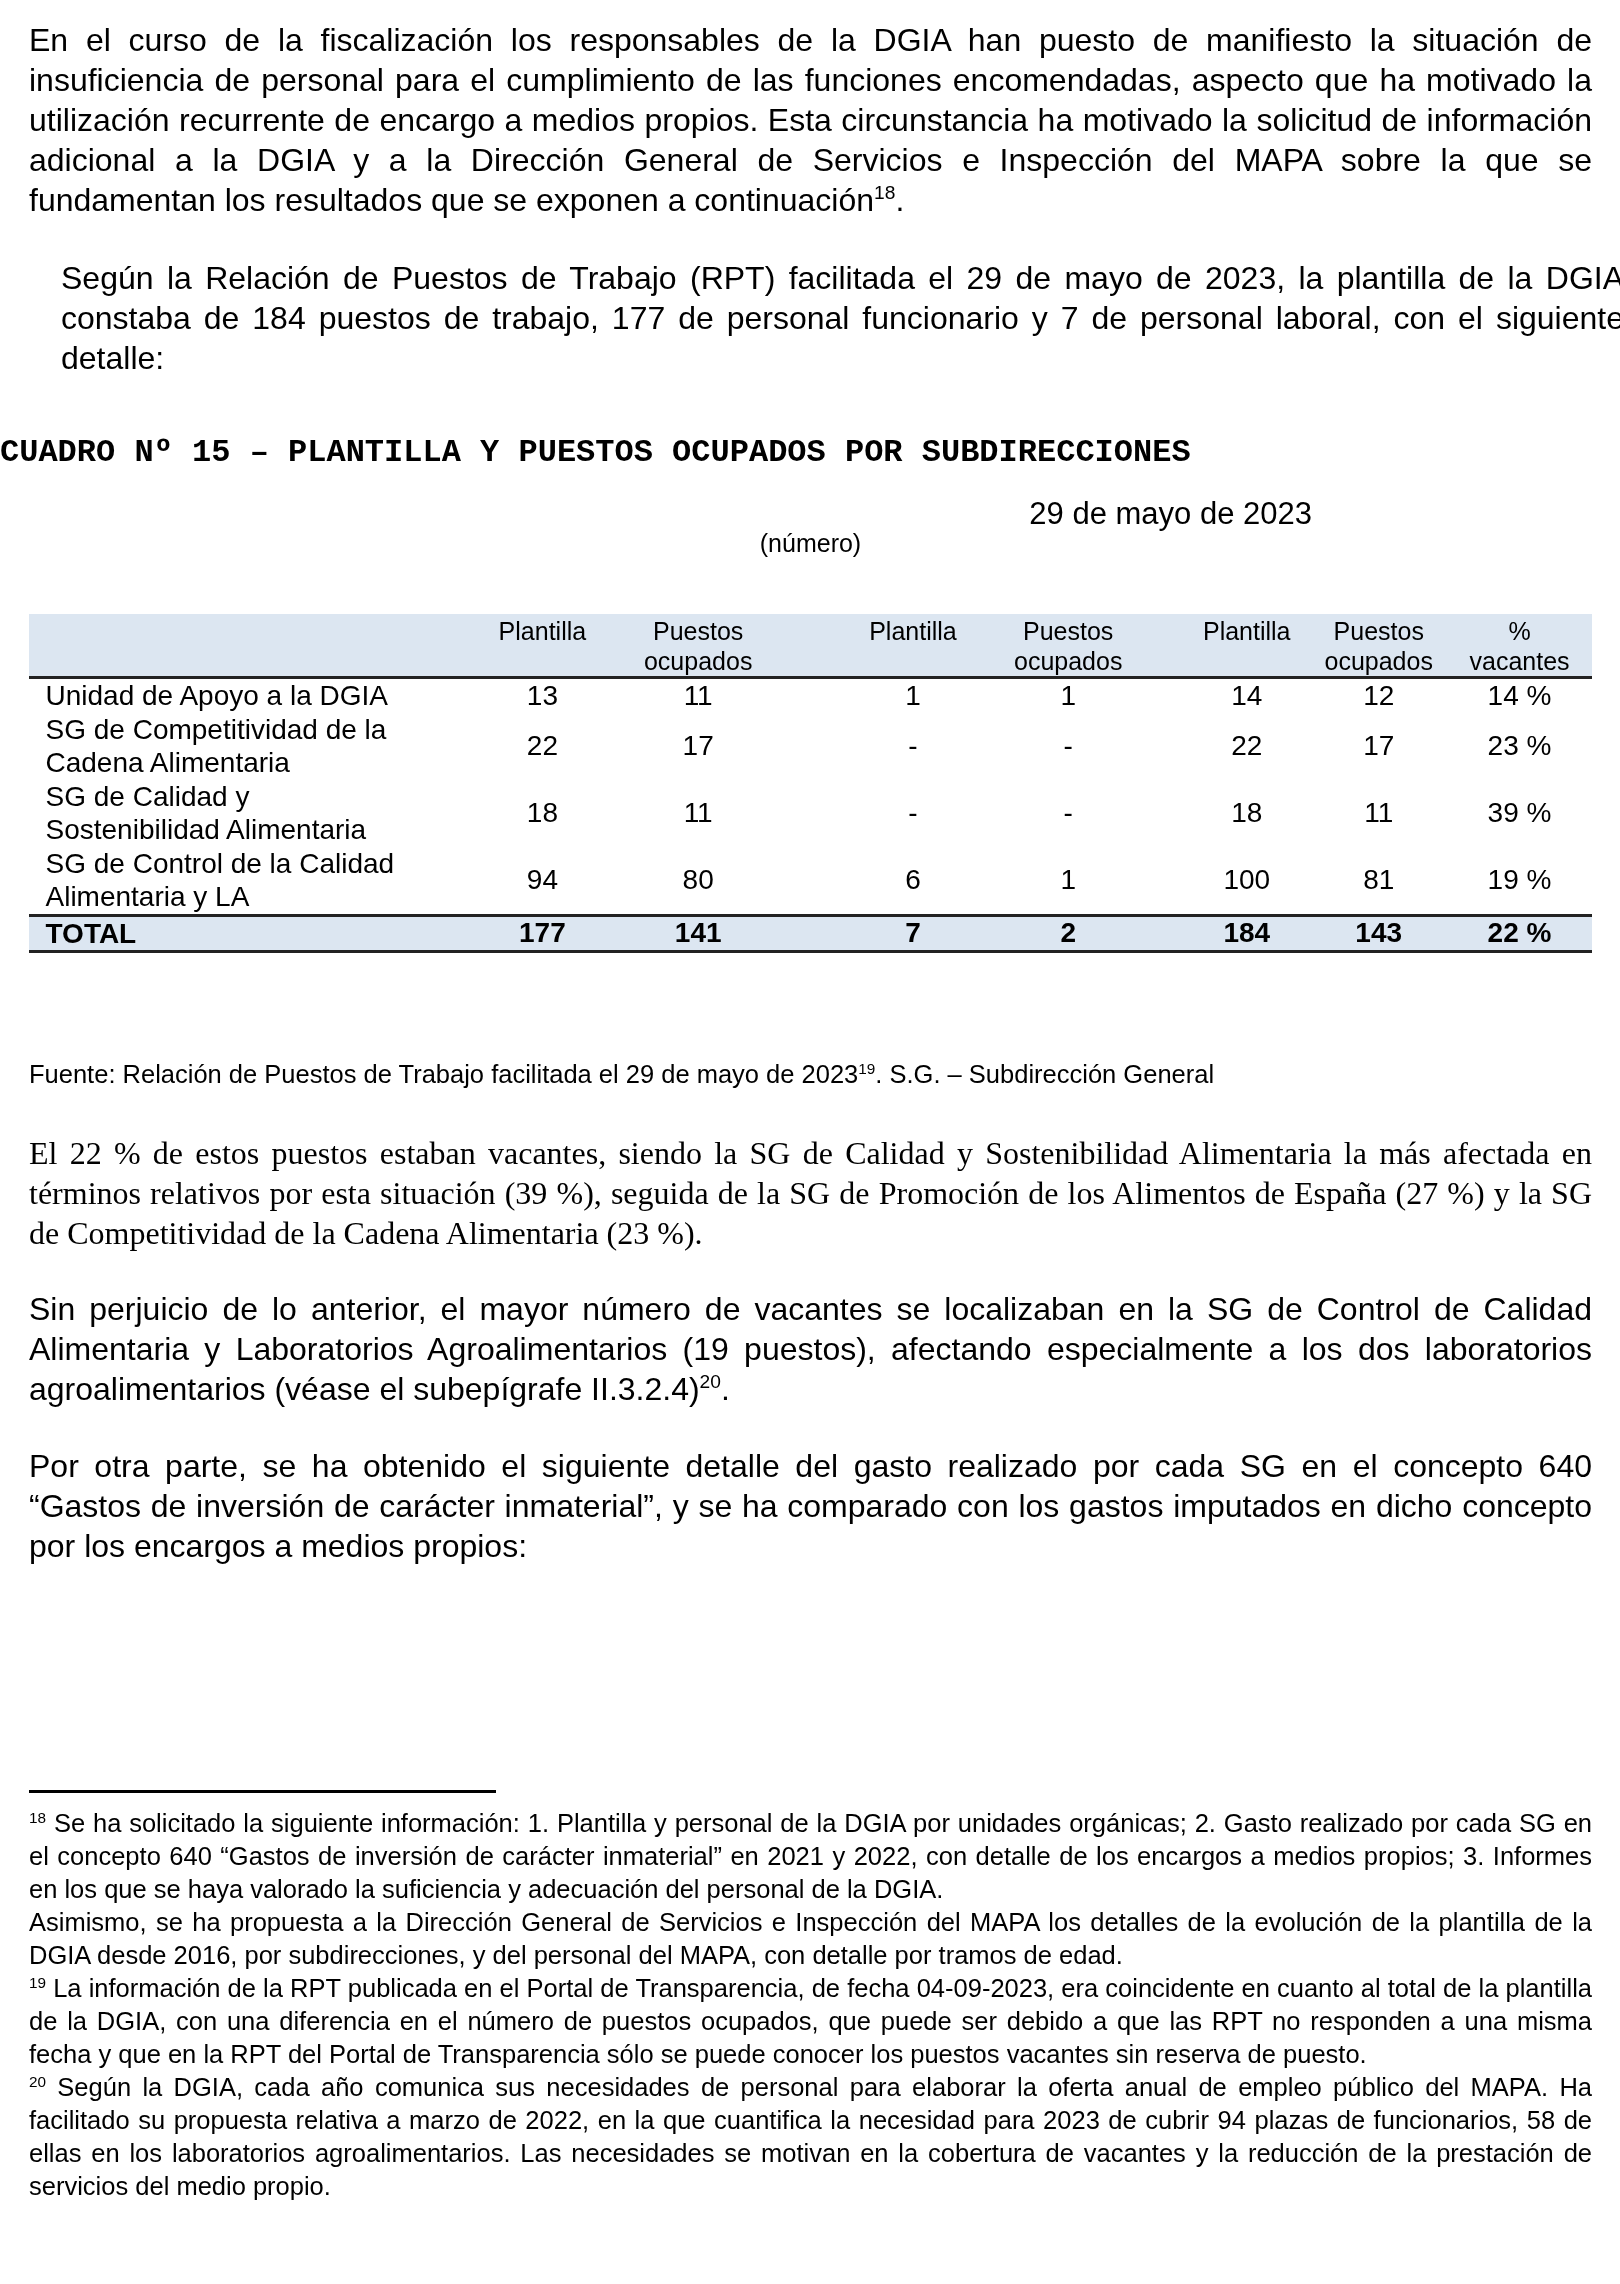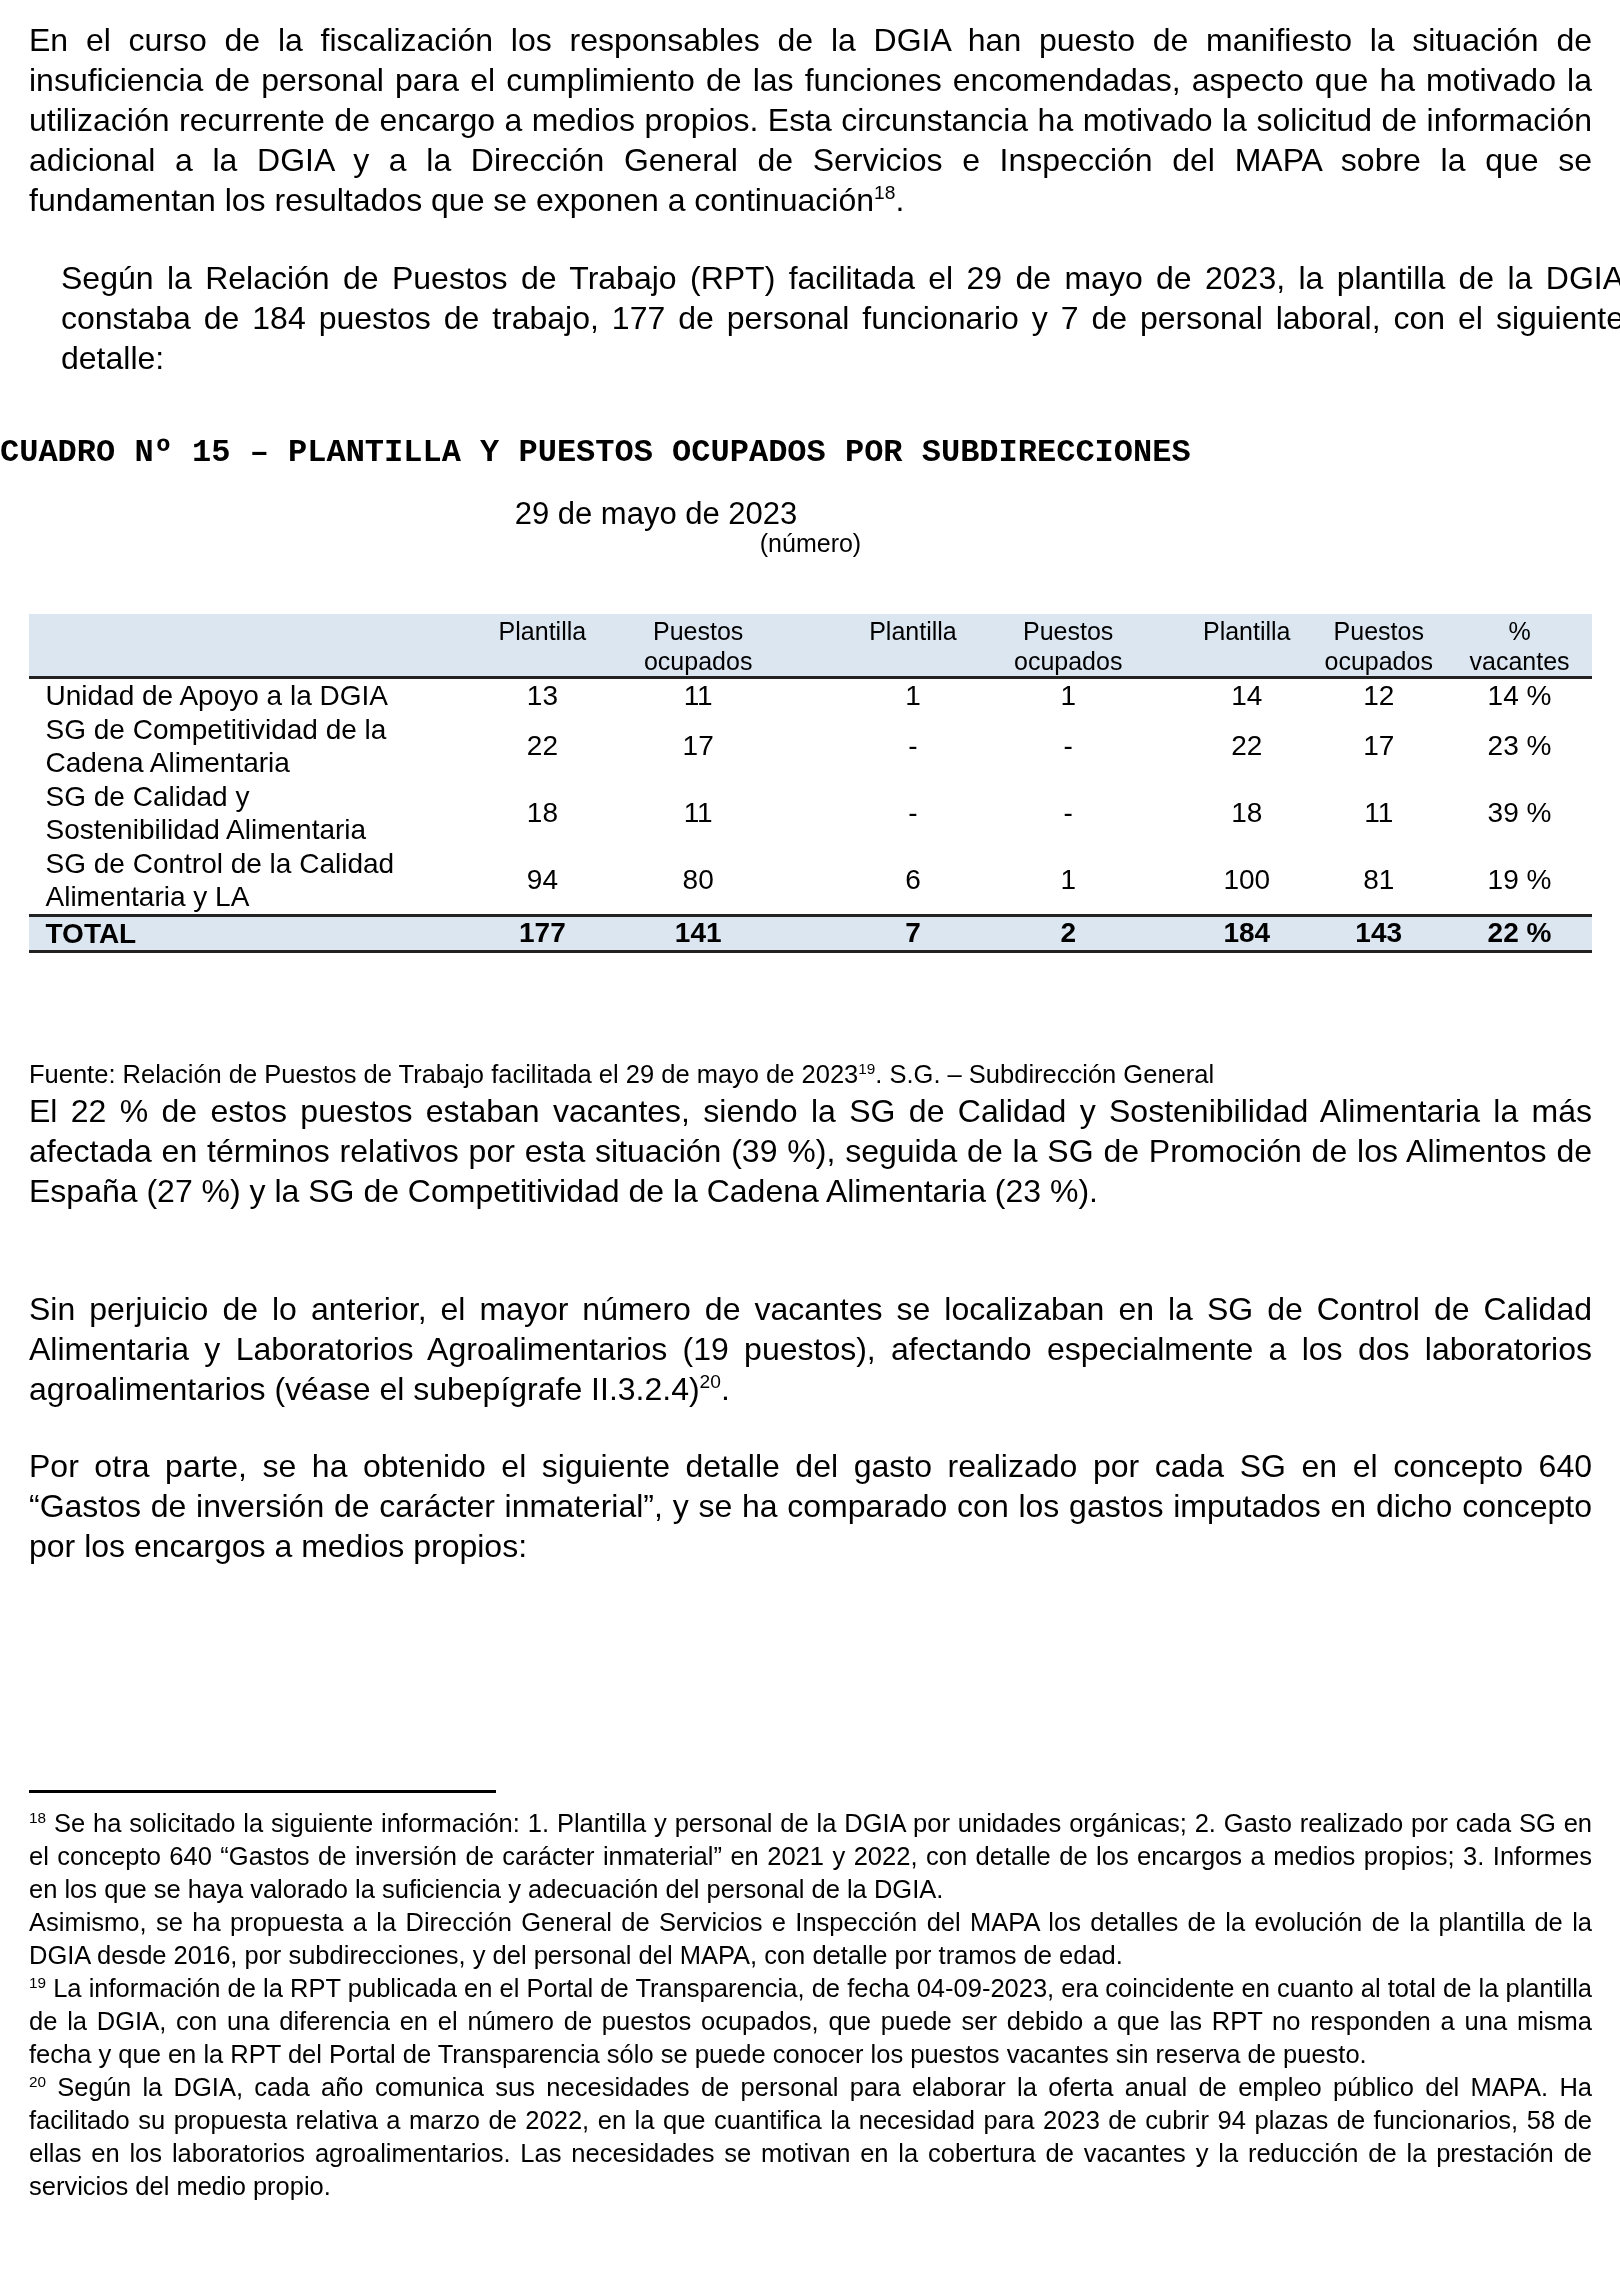--- a/index.html
+++ b/index.html
@@ -10,21 +10,21 @@
   .para {
     position: absolute; left: 29px; width: 1563px;
     font-size: 32px; line-height: 40px; text-align: justify;
     text-align-last: left;
   }
   sup { font-size: 60%; line-height: 0; vertical-align: super; }
   .title {
     position: absolute; left: 0; width: 1294px; text-align: left;
     font-weight: bold; font-size: 32px; font-family: Liberation Mono, monospace;
   }
-  .subtitle { position: absolute; left: 0; width: 1312px; text-align: center; font-size: 31px; }
+  .subtitle { position: absolute; left: 0; width: 1312px; text-align: right; font-size: 31px; }
   .unit { position: absolute; left: 0; width: 1621px; text-align: center; font-size: 25px; }
 
   table.main {
     position: absolute; left: 29px; top: 614px; width: 1563px;
     border-collapse: collapse; font-size: 28px;
   }
   table.main td, table.main th { padding: 0; font-weight: normal; }
   .hdr { background: #dce6f1; }
   .topline { border-top: 3.3px solid #222; }
   .grp { font-weight: bold; text-align: center; font-size: 28px; height: 39px; }
@@ -149,21 +149,21 @@
     <td class="num">143</td>
     <td class="num">22 %</td>
   </tr>
 </tbody>
   </table>
 
 <div class="source">
   <span>Fuente: Relación de Puestos de Trabajo facilitada el 29 de mayo de 2023</span><sup>19</sup><span>. S.G. – Subdirección General</span>
 </div>
 
-<div class="para" style="top:1091px;">
+<div class="para" style="top:1133px;font-family:Liberation Serif, serif;">
   <span>El 22 % de estos puestos estaban vacantes, siendo la SG de Calidad y Sostenibilidad Alimentaria la más afectada en términos relativos por esta situación (39 %), seguida de la SG de Promoción de los Alimentos de España (27 %) y la SG de Competitividad de la Cadena Alimentaria (23 %).</span>
 </div>
 
 <div class="para" style="top:1289px;">
   <span>Sin perjuicio de lo anterior, el mayor número de vacantes se localizaban en la SG de Control de Calidad Alimentaria y Laboratorios Agroalimentarios (19 puestos), afectando especialmente a los dos laboratorios agroalimentarios (véase el subepígrafe II.3.2.4)</span><sup>20</sup><span>.</span>
 </div>
 
 <div class="para" style="top:1446px;">
   <span>Por otra parte, se ha obtenido el siguiente detalle del gasto realizado por cada SG en el concepto 640 “Gastos de inversión de carácter inmaterial”, y se ha comparado con los gastos imputados en dicho concepto por los encargos a medios propios:</span>
 </div>

